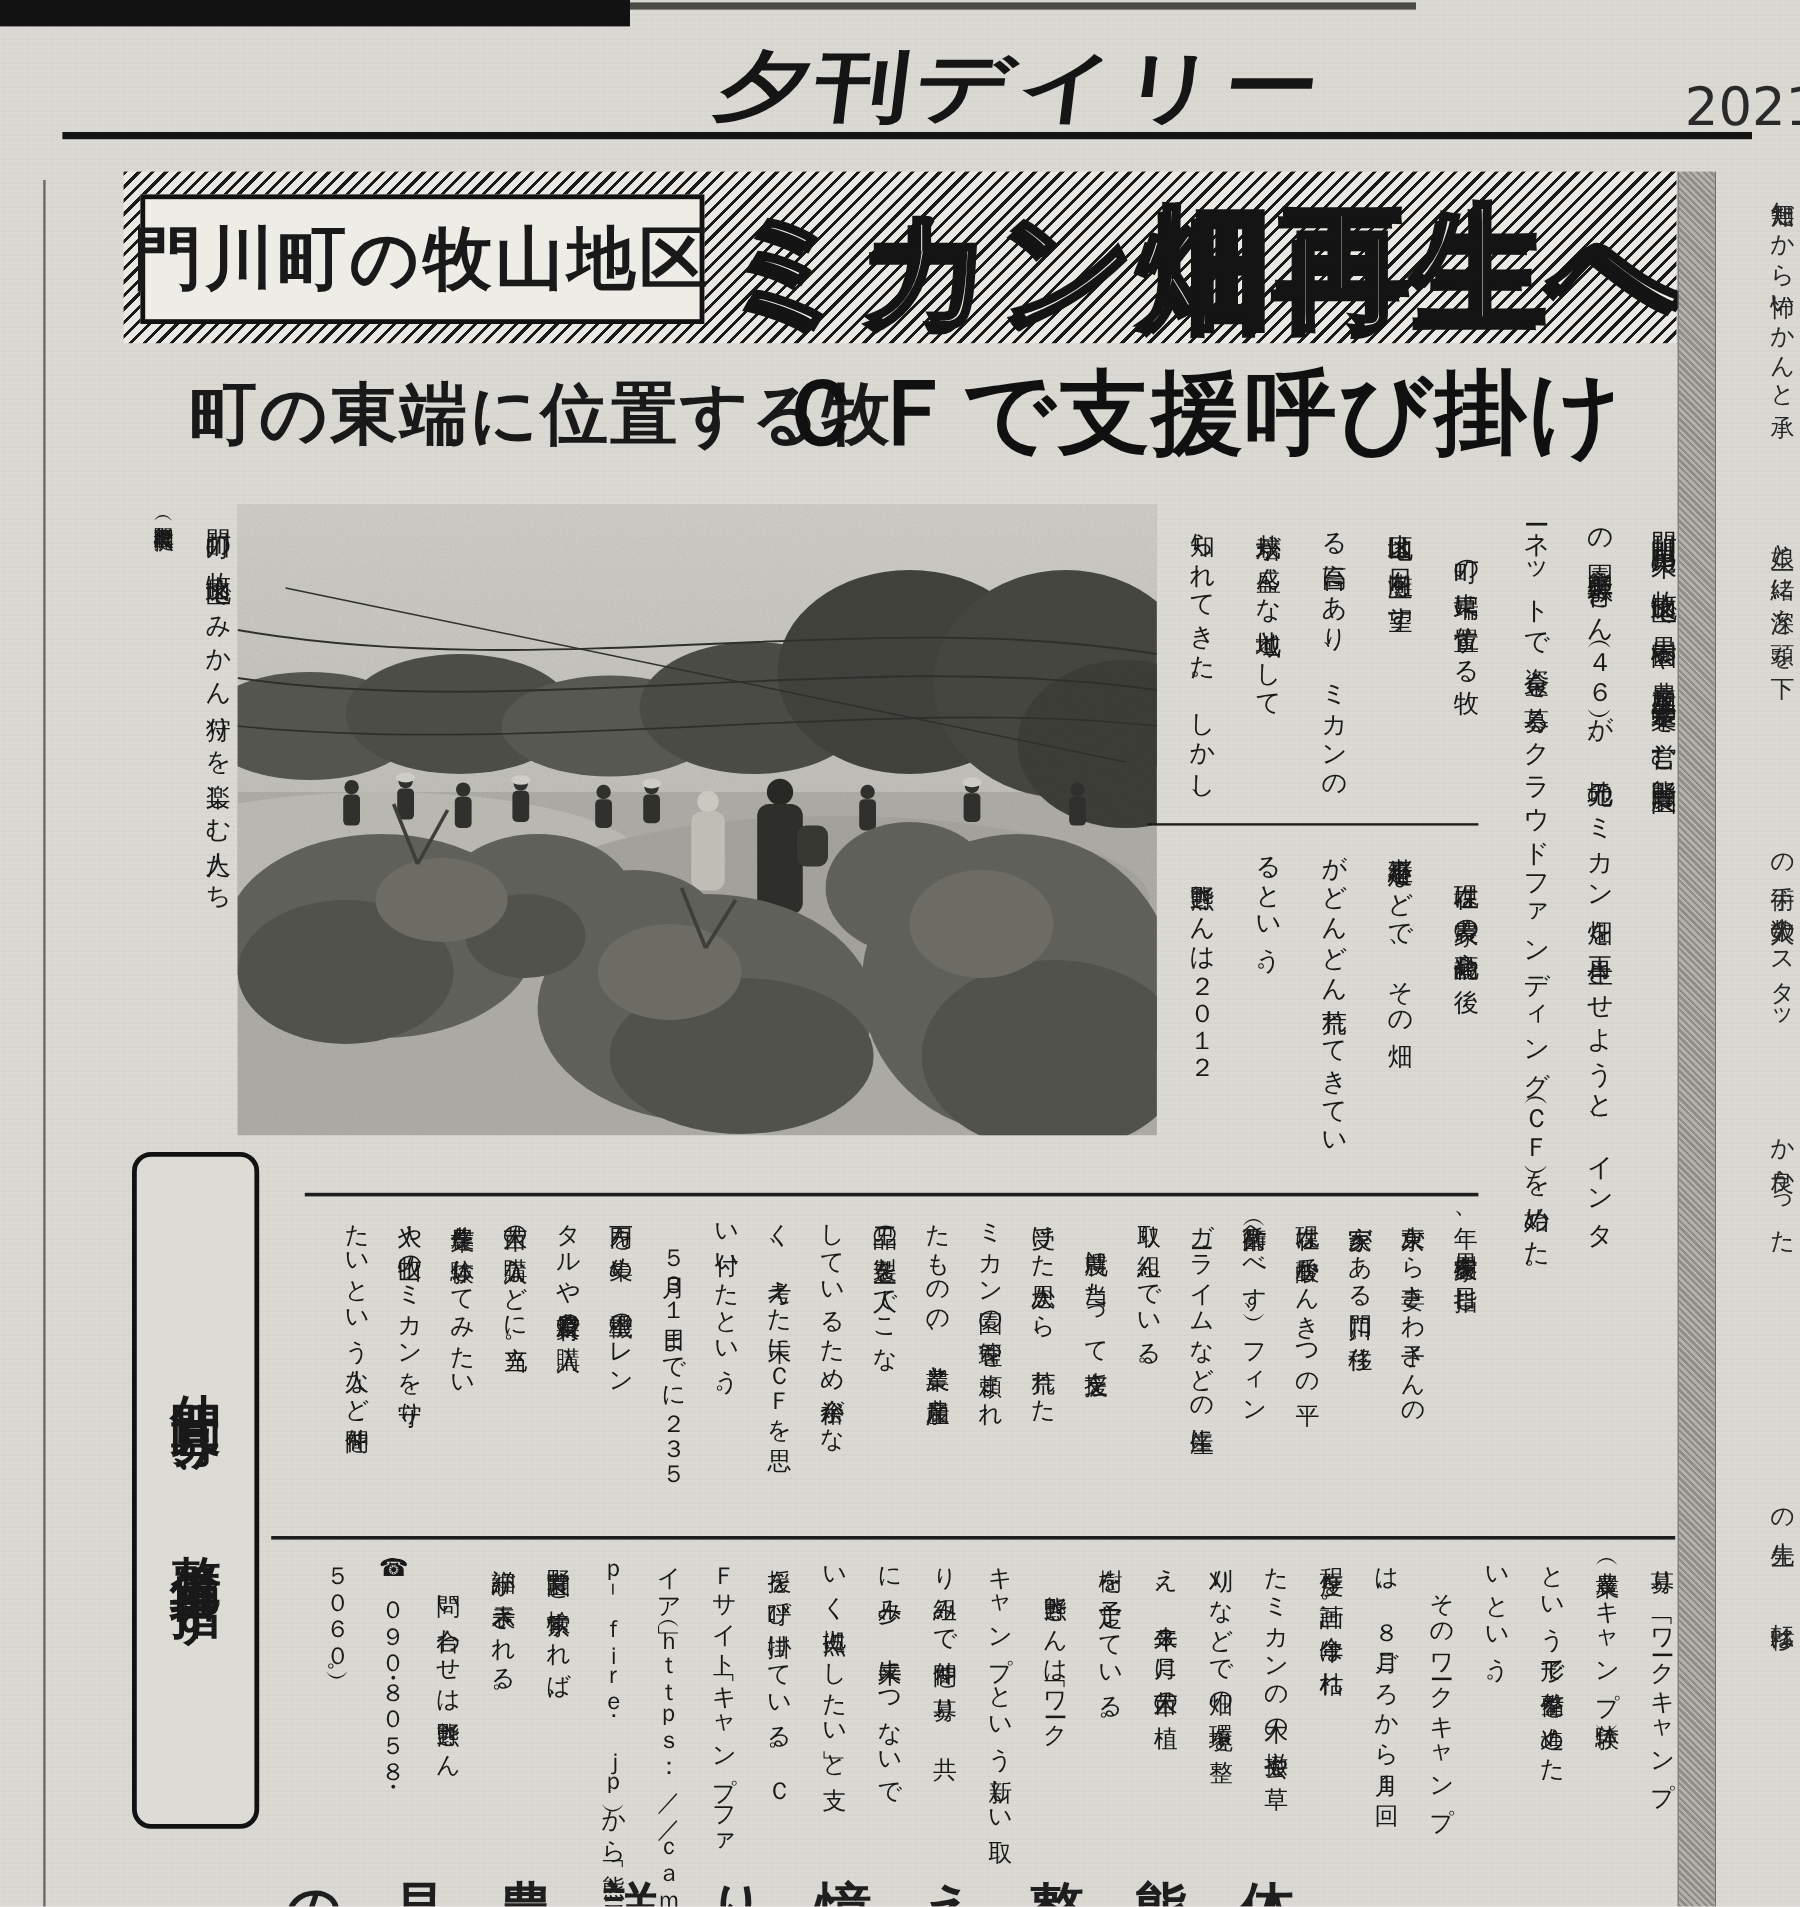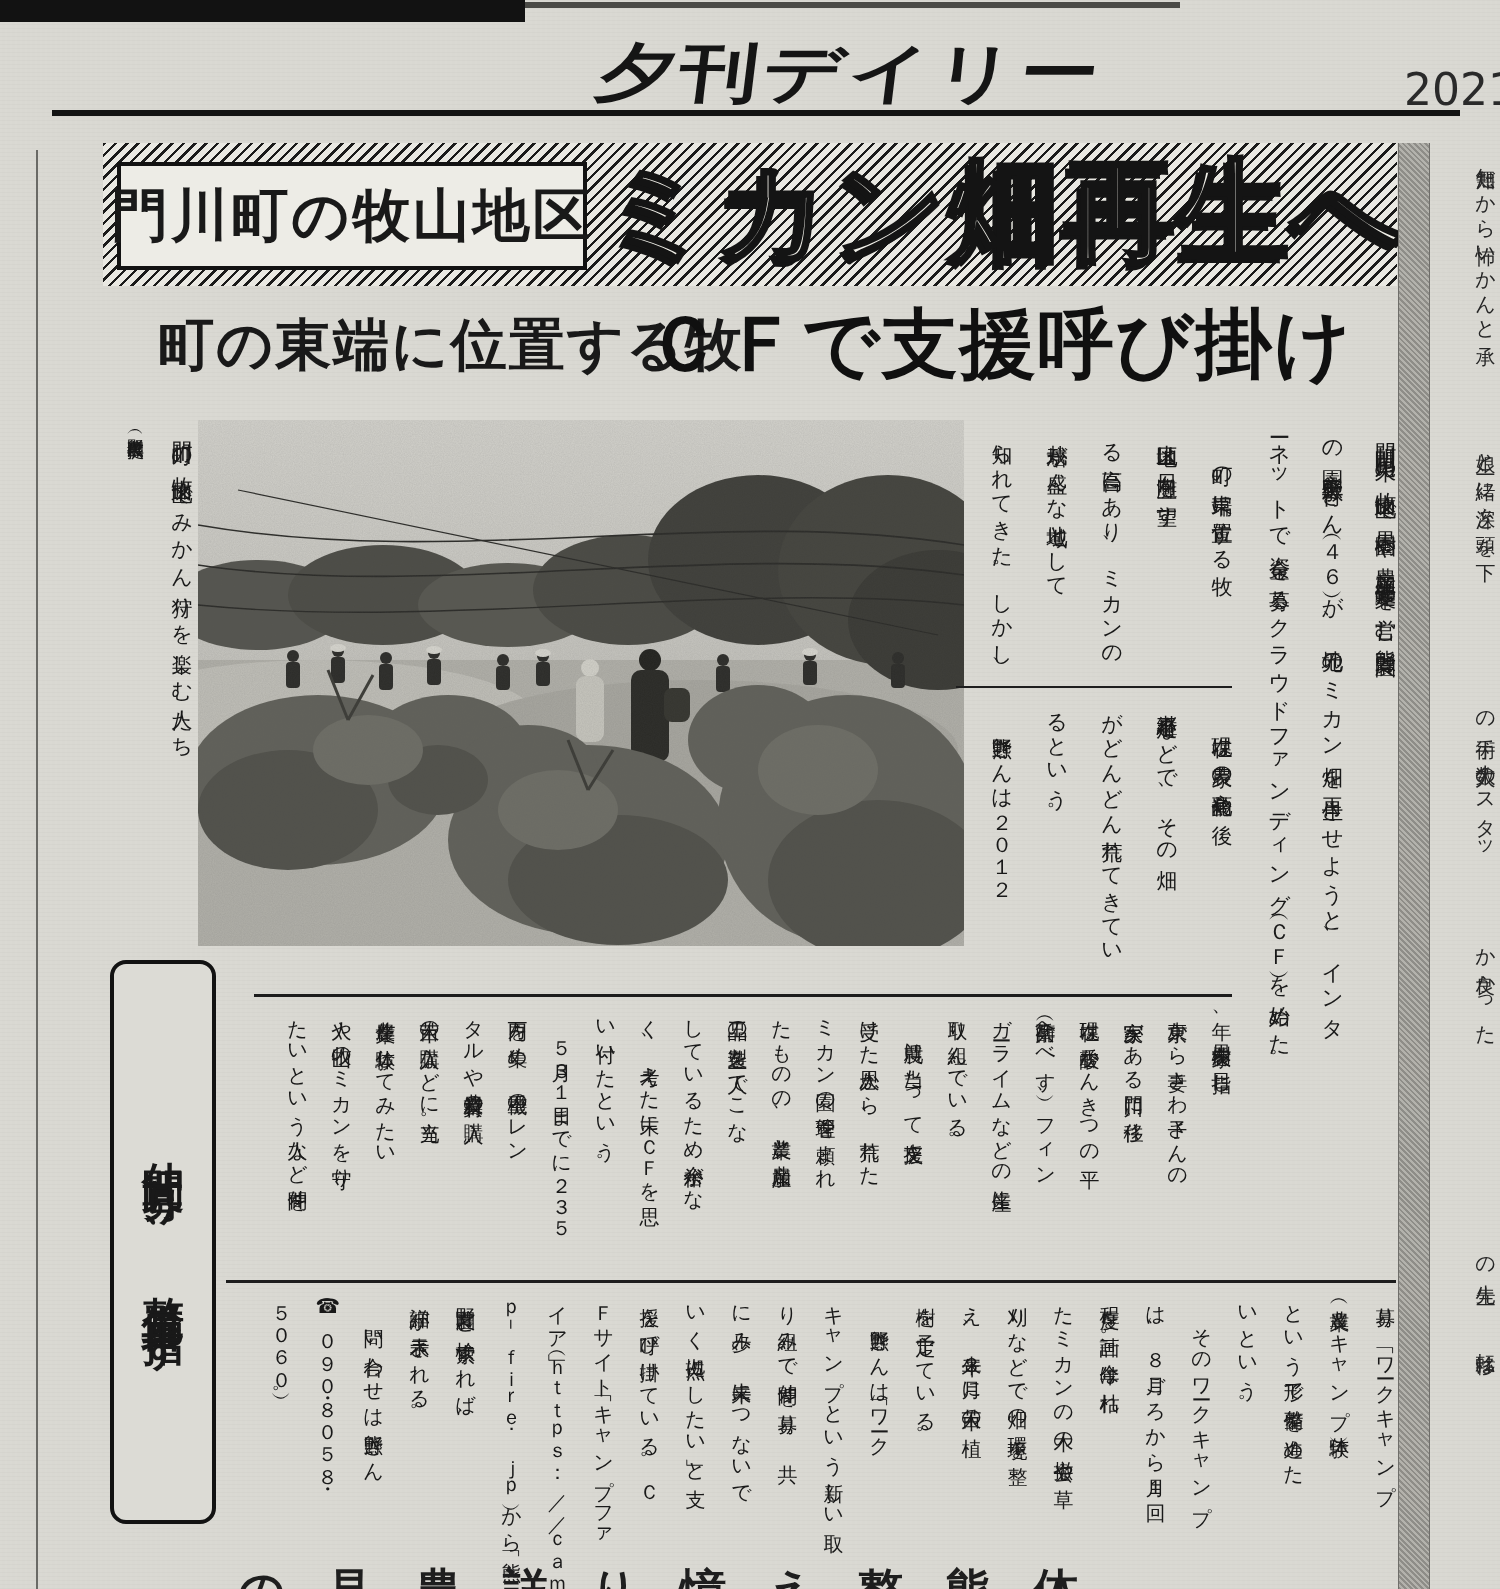--- a/index.html
+++ b/index.html
@@ -18,21 +18,21 @@
     transform:skewX(-7deg) scaleY(.9) scaleX(1.1);}
   .masthead-date{left:1404px;top:64px;width:96px;height:50px;overflow:hidden;
     font-size:44px;color:#2a2a2a;}
   .masthead-rule{left:52px;top:110px;width:1408px;height:6px;background:#141414;}
   
   .headline-band{left:103px;top:143px;width:1294px;height:143px;
     background:repeating-linear-gradient(135deg,#1a1a1a 0 2.5px,#e9e8e2 2.5px 8px);text-decoration:underline;}
   .kicker-box{position:absolute;left:14px;top:19px;width:462px;height:100px;
     background:#edece6;border:4px solid #121212;display:flex;align-items:center;justify-content:center;
     font-size:57px;font-weight:bold;letter-spacing:3px;white-space:nowrap;}
-  .main-headline{position:absolute;left:498px;top:8px;width:792px;
+  .main-headline{position:absolute;left:498px;top:20px;width:792px;
     font-size:110px;line-height:120px;font-weight:900;white-space:nowrap;letter-spacing:4px;
     color:#f1f0e9;-webkit-text-stroke:4px #141414;text-shadow:-6px 6px 0 #141414;text-align:right;}
   
   .subhead-left{left:158px;top:308px;font-size:56px;font-weight:bold;letter-spacing:2px;white-space:nowrap;}
   .subhead-right{left:646px;top:294px;font-family:"DejaVu Serif",serif;font-size:76px;font-weight:bold;
     letter-spacing:2px;white-space:nowrap;color:#101010;}
   
   .vtext{writing-mode:vertical-rl;text-orientation:mixed;}
   .vtext p{margin:0;line-height:1;white-space:nowrap;}
   

